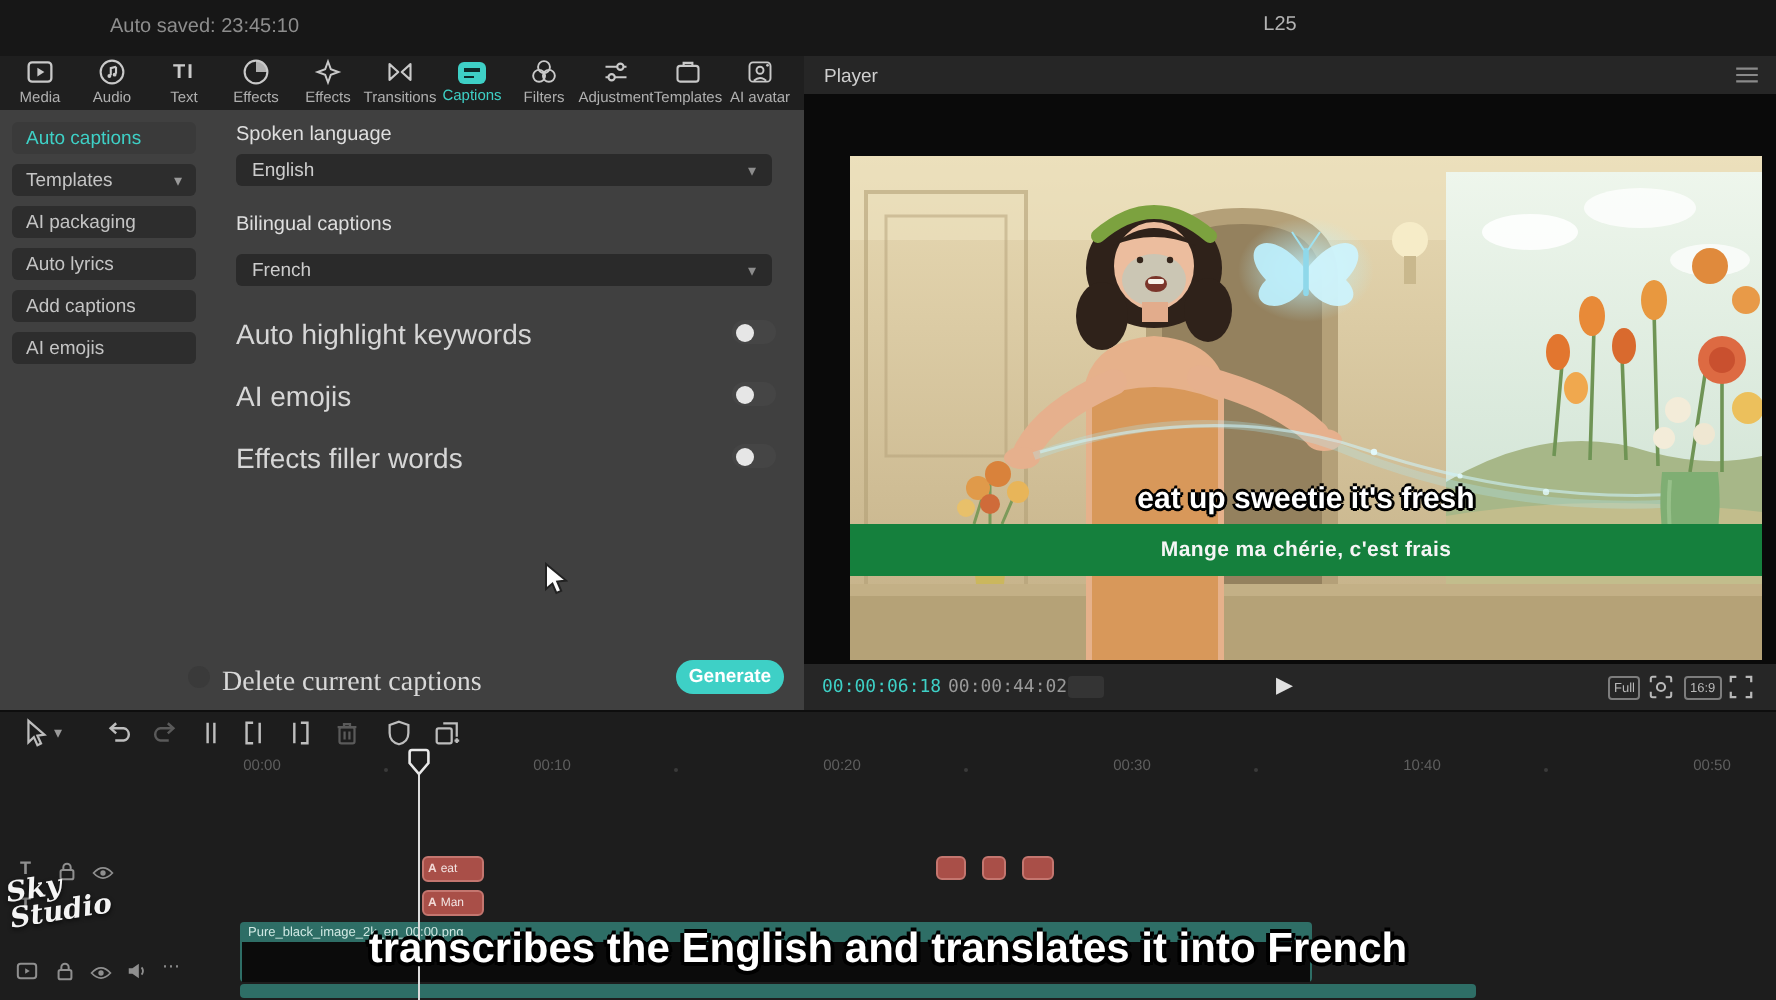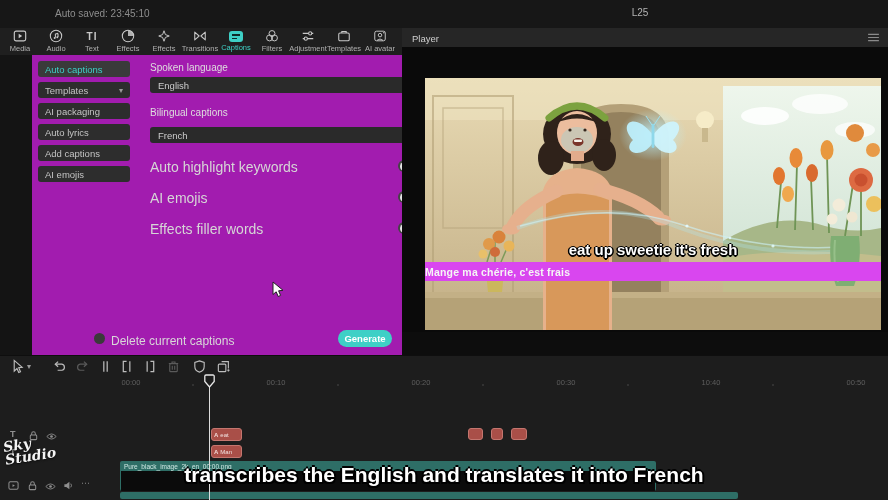--- a/index.html
+++ b/index.html
@@ -19,47 +19,47 @@
   .tb-ic{width:14px;height:14px;color:#c9c9c9;display:flex;align-items:center;justify-content:center;}
   .tb-ic svg{width:14px;height:14px;}
   .tb-label{font-size:7.5px;color:#b0b0b0;white-space:nowrap;}
   .tb-item.active .tb-label{color:#3ed0c6;}
   .cap-glyph{width:14px;height:11px;background:#3ed0c6;border-radius:3px;position:relative;margin-top:2px;}
   .cap-glyph:before{content:"";position:absolute;left:3px;right:3px;top:3px;height:1.5px;background:#0e2b29;}
   .cap-glyph:after{content:"";position:absolute;left:3px;right:6px;bottom:3px;height:1.5px;background:#0e2b29;}
   .ti-text{font-size:10px;font-weight:bold;color:#c9c9c9;letter-spacing:1px;}
 
   
-  .left-panel{left:0;top:55px;width:402px;height:300px;background:#a21caf;border-right:1px solid #0e0e0e;margin-left:32px;}
+  .left-panel{left:0;top:55px;width:402px;height:300px;background:#404040;border-right:1px solid #0e0e0e;}
   .sb-item{position:absolute;left:6px;width:92px;height:16px;background:#2d2d2d;border-radius:3px;
            font-size:9.5px;color:#c4c4c4;display:flex;align-items:center;padding:0 7px;box-sizing:border-box;cursor:pointer;}
   .sb-item.active{background:#3a3a3a;color:#3ed0c6;}
   .sb-caret{margin-left:auto;font-size:8px;color:#9a9a9a;}
   .fld-label{position:absolute;left:118px;font-size:10px;color:#dedede;}
   .select{position:absolute;left:118px;width:268px;height:16px;background:#2a2a2a;border-radius:3px;
           font-size:9.5px;color:#cccccc;display:flex;align-items:center;padding:0 8px;box-sizing:border-box;cursor:pointer;}
   .select .sel-caret{margin-left:auto;font-size:8px;color:#8d8d8d;}
   .tg-label{position:absolute;left:118px;font-size:14px;color:#d6d6d6;}
   .toggle{position:absolute;left:366px;width:22px;height:12px;background:#454545;border-radius:7px;cursor:pointer;}
   .toggle .knob{position:absolute;left:1.5px;top:1.5px;width:9px;height:9px;border-radius:50%;background:#e6e6e6;}
   .chk{position:absolute;left:94px;top:333px;width:11px;height:11px;border-radius:50%;background:#3a3a3a;cursor:pointer;}
-  .chk-label{position:absolute;left:111px;top:334px;font-size:12px;color:#d8d8d8;}
+  .chk-label{position:absolute;left:111px;top:334px;font-size:14px;color:#d8d8d8;font-family:Liberation Serif, serif;}
   .gen-btn{position:absolute;left:338px;top:330px;width:54px;height:17px;background:#3ed0c6;border-radius:9px;
            font-size:9.5px;color:#ffffff;display:flex;align-items:center;justify-content:center;cursor:pointer;font-weight:bold;}
 
   
   .player-panel{left:402px;top:28px;width:486px;height:327px;background:#0d0d0d;}
   .player-header{position:absolute;left:0;top:0;width:486px;height:31px;background:#262626;}
   .player-title{position:absolute;left:10px;top:5px;font-size:9.5px;color:#cfcfcf;}
   .player-menu{position:absolute;right:8px;top:5px;color:#8a8a8a;cursor:pointer;}
   .video-area{position:absolute;left:0;top:19px;width:486px;height:285px;background:#0a0a0a;}
   .video-frame{position:absolute;left:23px;top:31px;width:456px;height:252px;background:#000;overflow:hidden;}
   .cap-en{position:absolute;left:0;top:163px;width:100%;text-align:center;font-size:15px;font-weight:bold;color:#fff;
           text-shadow:-1.5px 0 #000,1.5px 0 #000,0 -1.5px #000,0 1.5px #000,1px 1px #000,-1px 1px #000;}
-  .cap-bar{position:absolute;left:0;top:184px;width:100%;height:19px;background:#d946ef;display:flex;align-items:center;justify-content:flex-start;}
+  .cap-bar{position:absolute;left:0;top:184px;width:100%;height:26px;background:#15803d;display:flex;align-items:center;justify-content:center;}
   .cap-fr{font-size:10.5px;font-weight:bold;color:#f5f5f5;letter-spacing:.2px;}
   .controls{position:absolute;left:0;top:304px;width:486px;height:23px;background:#262626;}
   .tc-cur{position:absolute;left:9px;top:7px;font-size:9px;color:#3ed0c6;font-family:"DejaVu Sans Mono",monospace;}
   .tc-tot{position:absolute;left:72px;top:7px;font-size:9px;color:#9a9a9a;font-family:"DejaVu Sans Mono",monospace;}
   .tc-box{position:absolute;left:132px;top:6px;width:18px;height:11px;background:#343434;border-radius:2px;cursor:pointer;}
   .play-btn{position:absolute;left:236px;top:4px;font-size:11px;color:#e0e0e0;cursor:pointer;}
   .badge{position:absolute;top:6px;height:10px;border:1px solid #7d7d7d;border-radius:2px;color:#b9b9b9;
          font-size:6.5px;display:flex;align-items:center;justify-content:center;padding:0 2px;cursor:pointer;}
   .ctl-ic{position:absolute;top:5px;width:13px;height:13px;color:#b9b9b9;cursor:pointer;}
   .ctl-ic svg{width:13px;height:13px;}
@@ -363,20 +363,39 @@
           <path d="M406 158 Q403 186 411 208 H429 Q437 186 434 158 Z" fill="#7fae73"></path>
           <path d="M410 162 Q408 185 413 204" stroke="#9cc48f" stroke-width="2" fill="none" opacity=".8"></path>
         </svg>
         <div class="cap-en">eat up sweetie it's fresh</div>
         <div class="cap-bar">
           <span class="cap-fr">Mange ma chérie, c'est frais</span>
         </div>
       </div>
     </div>
 
+    <div class="controls">
+      <span class="tc-cur">00:00:06:18</span>
+      <span class="tc-tot">00:00:44:02</span>
+      <span class="tc-box"></span>
+      <span class="play-btn">▶</span>
+      <span class="badge" style="left:402px">Full</span>
+      <span class="ctl-ic" style="left:422px">
+        <svg viewBox="0 0 14 14" fill="none" stroke="currentColor" stroke-width="1.1">
+            <circle cx="7" cy="7" r="2.2"></circle>
+            <path d="M1.5 4.5 V2.5 a1 1 0 0 1 1 -1 H4.5 M9.5 1.5 h2 a1 1 0 0 1 1 1 V4.5 M12.5 9.5 v2 a1 1 0 0 1 -1 1 H9.5 M4.5 12.5 h-2 a1 1 0 0 1 -1 -1 V9.5"></path>
+          </svg>
+      </span>
+      <span class="badge" style="left:440px">16:9</span>
+      <span class="ctl-ic" style="left:462px">
+        <svg viewBox="0 0 14 14" fill="none" stroke="currentColor" stroke-width="1.2">
+            <path d="M1.5 4.5 V1.5 H4.5 M9.5 1.5 h3 V4.5 M12.5 9.5 v3 H9.5 M4.5 12.5 h-3 V9.5"></path>
+          </svg>
+      </span>
+    </div>
   </div>
 
   <div class="abs timeline">
     <span class="tl-tool" style="left:10px">
       <svg viewBox="0 0 16 16" fill="none" stroke="currentColor" stroke-width="1.2">
           <path d="M4.5 1.5 L4.5 13 L7.4 10.2 L9.3 14.5 L11.2 13.6 L9.3 9.4 L13 8.9 Z"></path>
         </svg>
     </span>
     <span class="tl-caret" style="left:27px">▾</span>
     <span class="tl-tool" style="left:52px">

